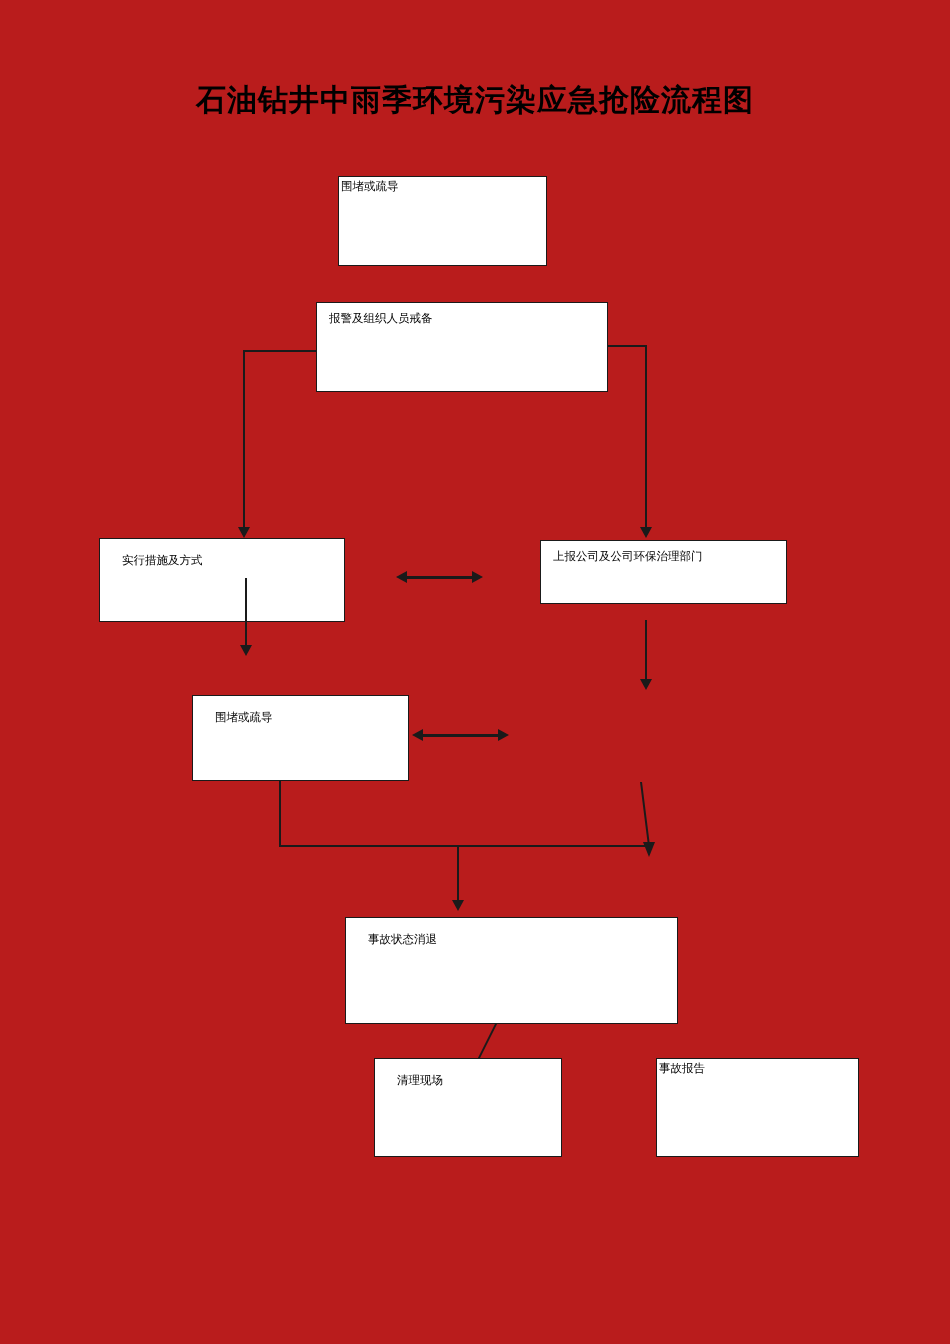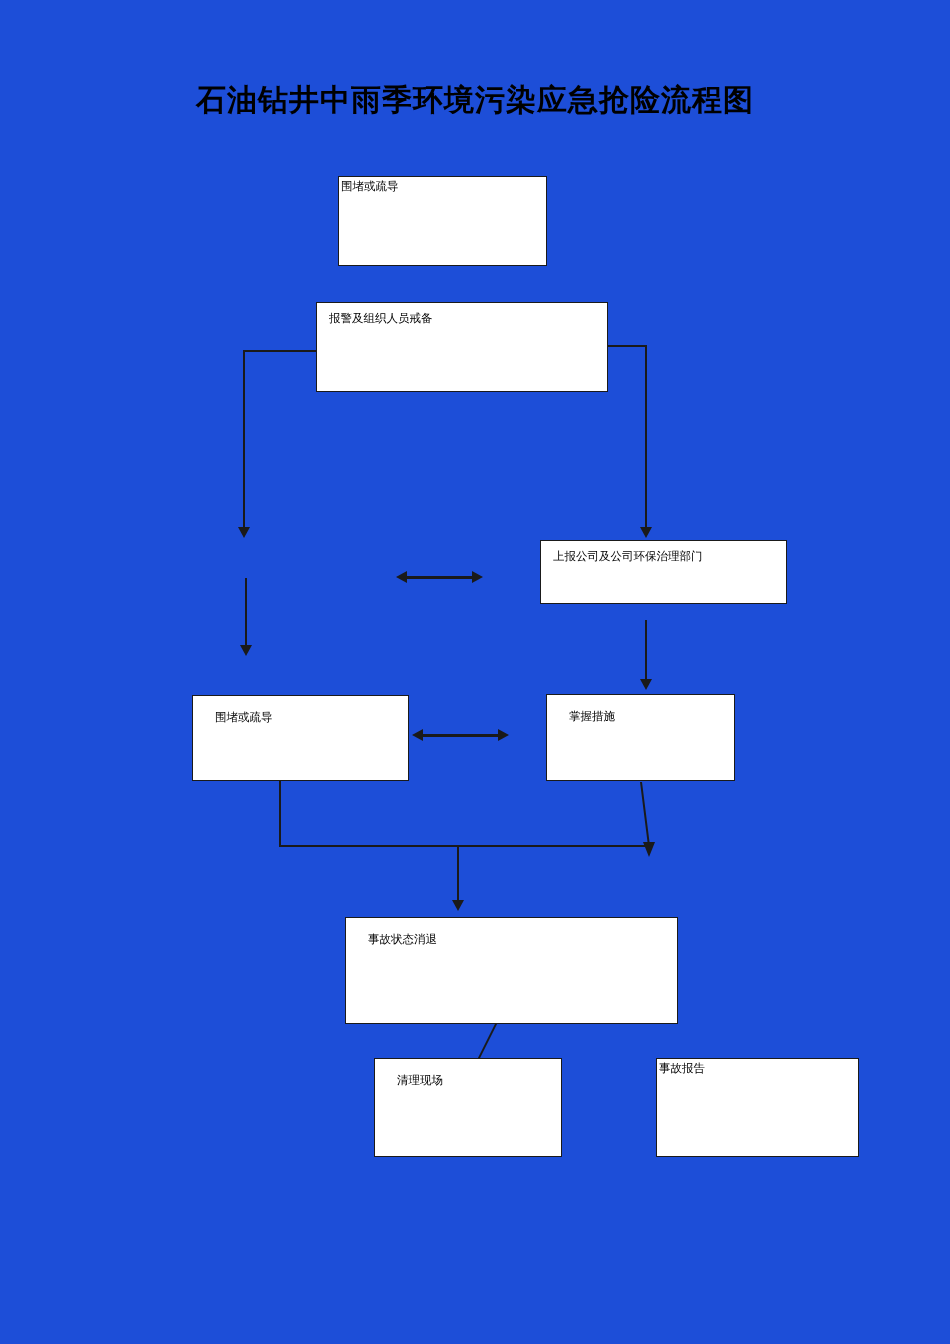--- a/index.html
+++ b/index.html
@@ -4,21 +4,21 @@
 <style>
   html, body {
     margin: 0;
     padding: 0;
     background: #ffffff;
   }
   #page {
     position: relative;
     width: 950px;
     height: 1344px;
-    background: #1d4ed8;
+    background: #b91c1c;
     overflow: hidden;
     font-family: "DejaVu Sans", "Liberation Sans", sans-serif;
   }
   #title {
     position: absolute;
     left: 0;
     top: 80px;
     width: 950px;
     text-align: center;
     font-family: "DejaVu Serif", "Liberation Serif", serif;
@@ -131,32 +131,32 @@
   </svg>
 
   <div class="node lbl-tl" style="left:338px; top:176px; width:209px; height:90px;">
     <span class="label">围堵或疏导</span>
   </div>
 
   <div class="node lbl-in" style="left:316px; top:302px; width:292px; height:90px;">
     <span class="label">报警及组织人员戒备</span>
   </div>
 
+  <div class="node lbl-in2" style="left:99px; top:538px; width:246px; height:84px;">
+    <span class="label">实行措施及方式</span>
+  </div>
 
   <div class="node lbl-in" style="left:540px; top:540px; width:247px; height:64px;">
     <span class="label">上报公司及公司环保治理部门</span>
   </div>
 
   <div class="node lbl-in2" style="left:192px; top:695px; width:217px; height:86px;">
     <span class="label">围堵或疏导</span>
   </div>
 
-  <div class="node lbl-in2" style="left:546px; top:694px; width:189px; height:87px;">
-    <span class="label">掌握措施</span>
-  </div>
 
   <div class="node lbl-in2" style="left:345px; top:917px; width:333px; height:107px;">
     <span class="label">事故状态消退</span>
   </div>
 
 
   <div class="node lbl-in2" style="left:374px; top:1058px; width:188px; height:99px;">
     <span class="label">清理现场</span>
   </div>
 

